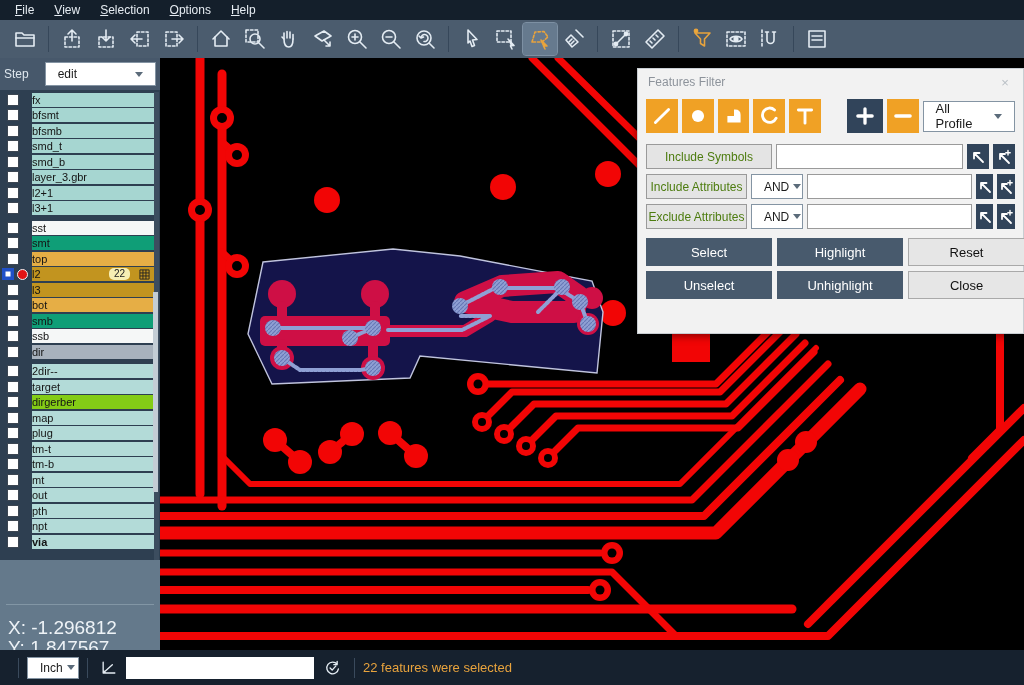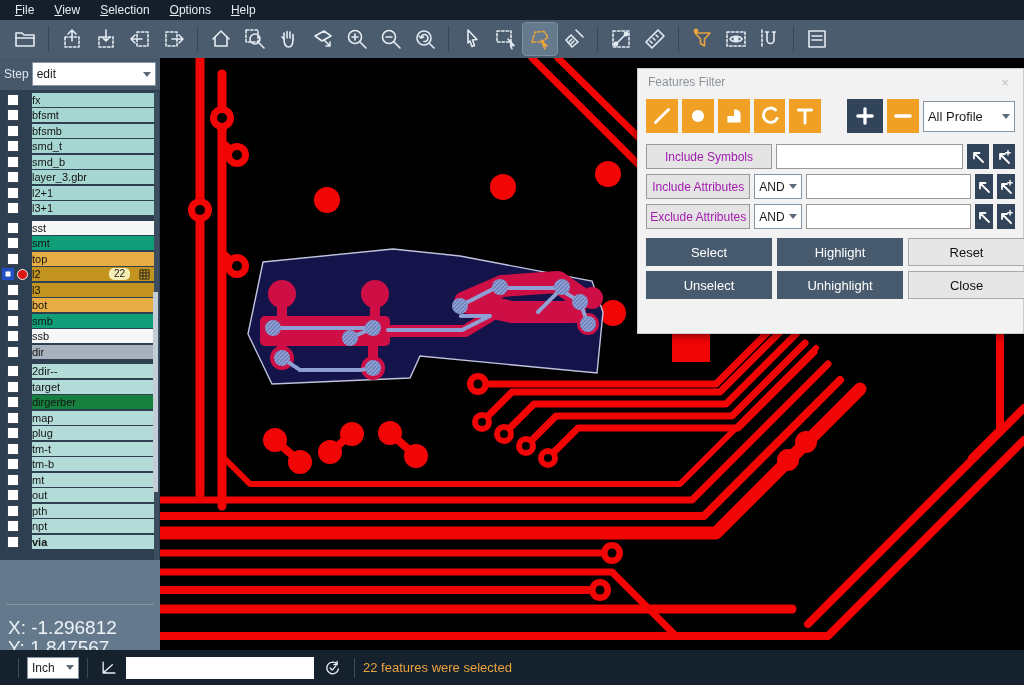--- a/index.html
+++ b/index.html
@@ -20,24 +20,24 @@
           border-radius:3px; background:transparent; border:none; }
   .tbtn.active { background:#667a8e; outline:1px solid #7d90a3; }
   .tbtn svg { width:24px; height:24px; }
   .tsep { width:1px; height:26px; background:#36475a; margin:0 6px; }
   .ic { stroke:#e4ecf3; fill:none; stroke-width:1.6; stroke-linecap:round; stroke-linejoin:round; }
   .ic-amber { stroke:var(--amber); fill:none; stroke-width:1.6; stroke-linecap:round; stroke-linejoin:round; }
 
   
   #sidebar { position:absolute; left:0; top:58px; width:160px; height:592px;
              background:#2e3f51; }
-  #steprow { height:32px; background:#47586b; display:flex; align-items:center; padding:0 4px; gap:3px; }
+  #steprow { height:32px; background:#47586b; display:flex; align-items:center; padding:0 4px; gap:16px; }
   #steplabel { color:#dfe7ee; font-size:12px; }
   .sel { background:#fff; border:1px solid #8494a3; display:flex; align-items:center;
-         justify-content:space-between; padding:0 4px; font-size:12px; color:#1a1a1a; }
+         justify-content:space-between; padding:0 12px; font-size:12px; color:#1a1a1a; }
   #stepselect { flex:1; height:24px; }
   .chev { width:0; height:0; border-left:4px solid transparent; border-right:4px solid transparent;
           border-top:5px solid #5b6b7a; margin-left:4px; }
   #layers { position:absolute; left:0; top:34px; width:160px; }
   .lrow { display:flex; align-items:center; height:15.5px; }
   .cbcell { width:32px; display:flex; align-items:center; padding-left:7px; gap:3px; }
   .cb { width:12px; height:12px; background:#fff; border:1.6px solid #3c4652; }
   .cb.checked { border:2px solid #2050c8; background:#2050c8;
                 box-shadow:inset 0 0 0 1.5px #2050c8, inset 0 0 0 8px #fff; }
   .cbcell.sp { padding-left:2px; }
@@ -73,21 +73,21 @@
   #dlg-close { margin-left:auto; color:#b9bfc5; font-size:13px; width:16px; text-align:center; }
   #dlg-tools { display:flex; align-items:center; padding:4px 8px 6px 8px; gap:4px; }
   .obtn { width:33px; height:34px; border:none; display:flex; align-items:center; justify-content:center; }
   .obtn.orange { background:var(--orangebtn); }
   .obtn.navy { background:#31445a; margin-left:22px; width:37px; }
   .obtn.orange2 { background:var(--orangebtn); width:33px; }
   .obtn svg { width:22px; height:22px; }
   #profile-select { width:95px; height:31px; margin-left:auto; font-size:13px; }
   .frow { display:flex; align-items:center; margin:5px 8px 0 8px; gap:4px; height:25px; }
   .flabel { width:126px; height:25px; background:#e4e4e4; border:1px solid #9a9a9a; font-size:12px;
-            color:#a21caf; display:flex; align-items:center; justify-content:center; }
+            color:#4d7c0f; display:flex; align-items:center; justify-content:center; }
   .fop { width:52px; height:25px; font-size:12px; }
   .finput { flex:1; height:25px; border:1px solid #9a9a9a; background:#fff; font-size:12px; padding:0 4px;
             font-family:"Liberation Sans",sans-serif; }
   .abtn { width:22px; height:25px; background:#31445a; border:none; display:flex; align-items:center;
           justify-content:center; }
   .abtn svg { width:16px; height:16px; }
   #dlg-actions { display:grid; grid-template-columns:126px 126px 117px; grid-auto-rows:28px;
                  gap:5px; margin:9px 8px 0 8px; }
   .act { border:none; font-size:13px; display:flex; align-items:center; justify-content:center; }
   .act.dark { background:#485a6d; color:#fff; }
@@ -638,21 +638,21 @@
             <div class="cb"></div>
           </div>
           <div class="lbl" style="background: rgb(179, 219, 216);">
             <span>target</span>
           </div>
         </div>
         <div class="lrow">
           <div class="cbcell">
             <div class="cb"></div>
           </div>
-          <div class="lbl" style="background: #15803d;">
+          <div class="lbl" style="background: #84cc16;">
             <span>dirgerber</span>
           </div>
         </div>
         <div class="lrow">
           <div class="cbcell">
             <div class="cb"></div>
           </div>
           <div class="lbl" style="background: rgb(179, 219, 216);">
             <span>map</span>
           </div>

